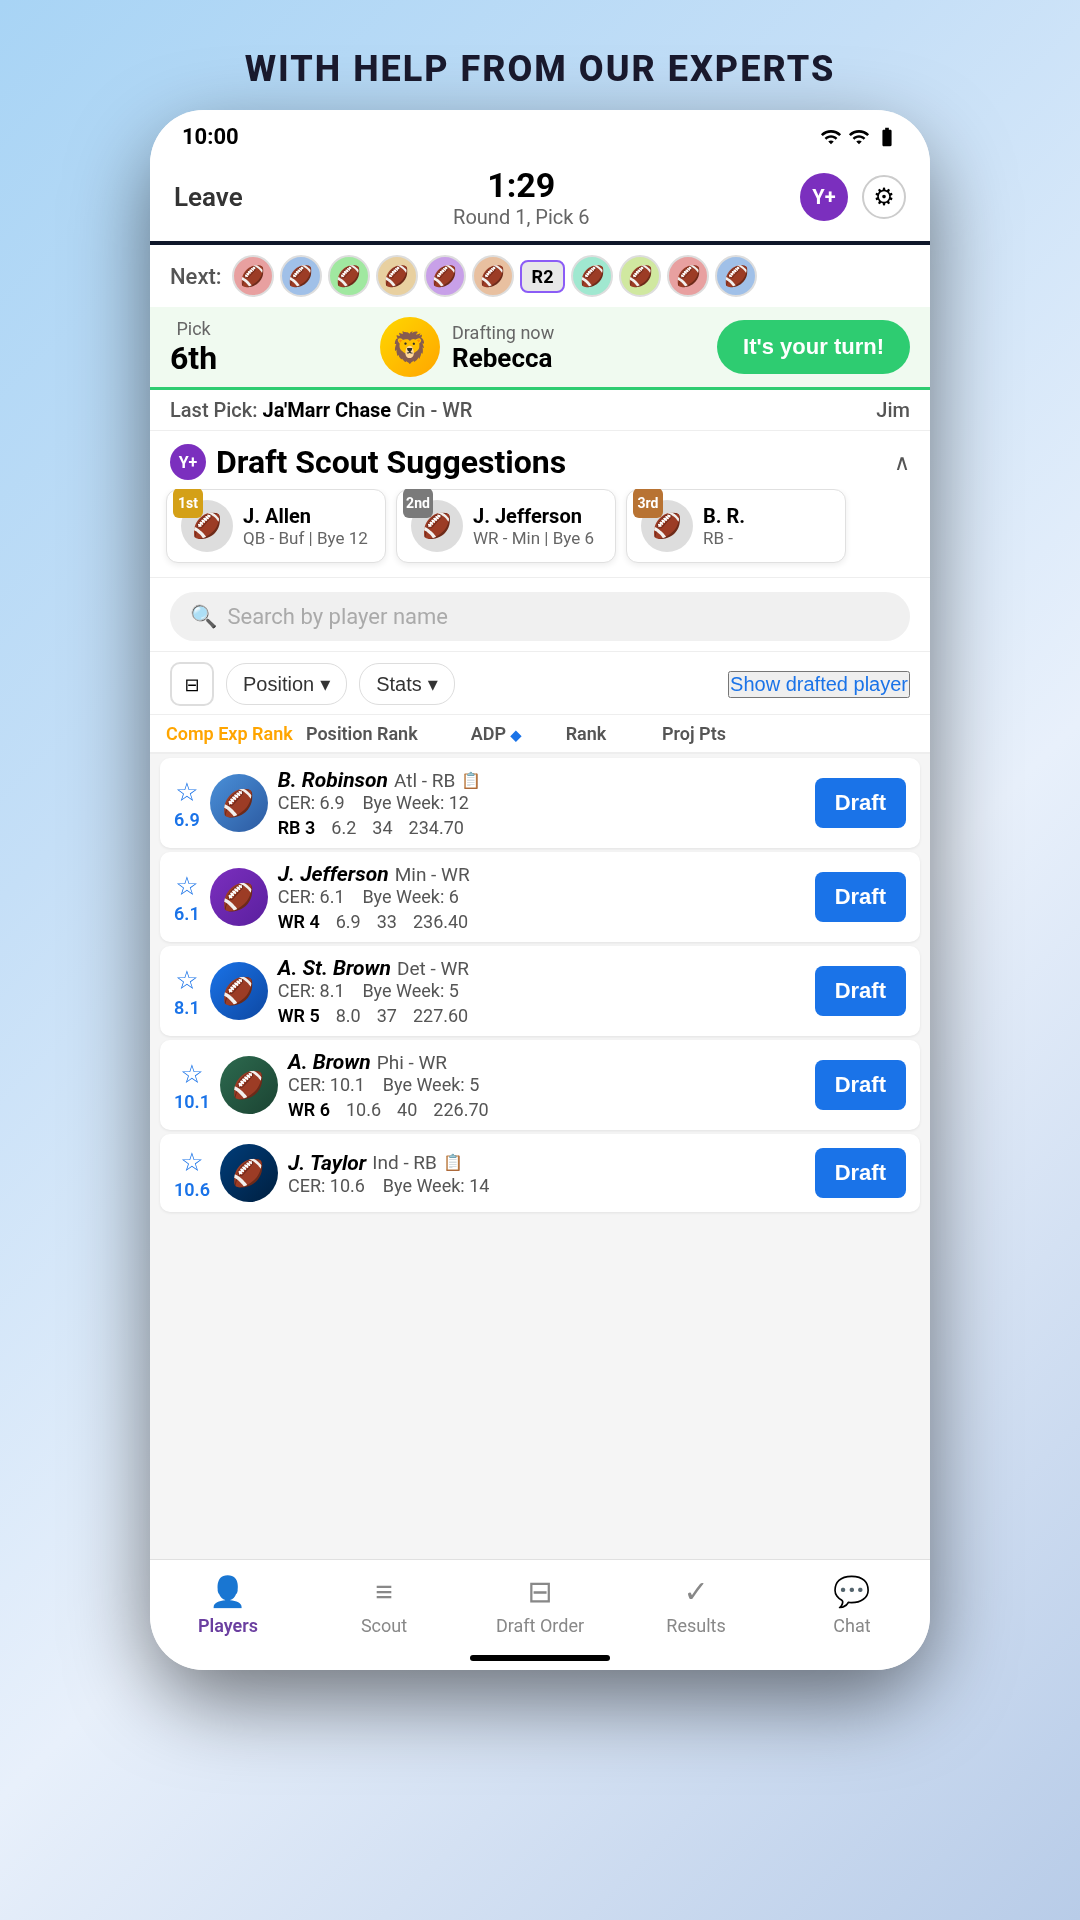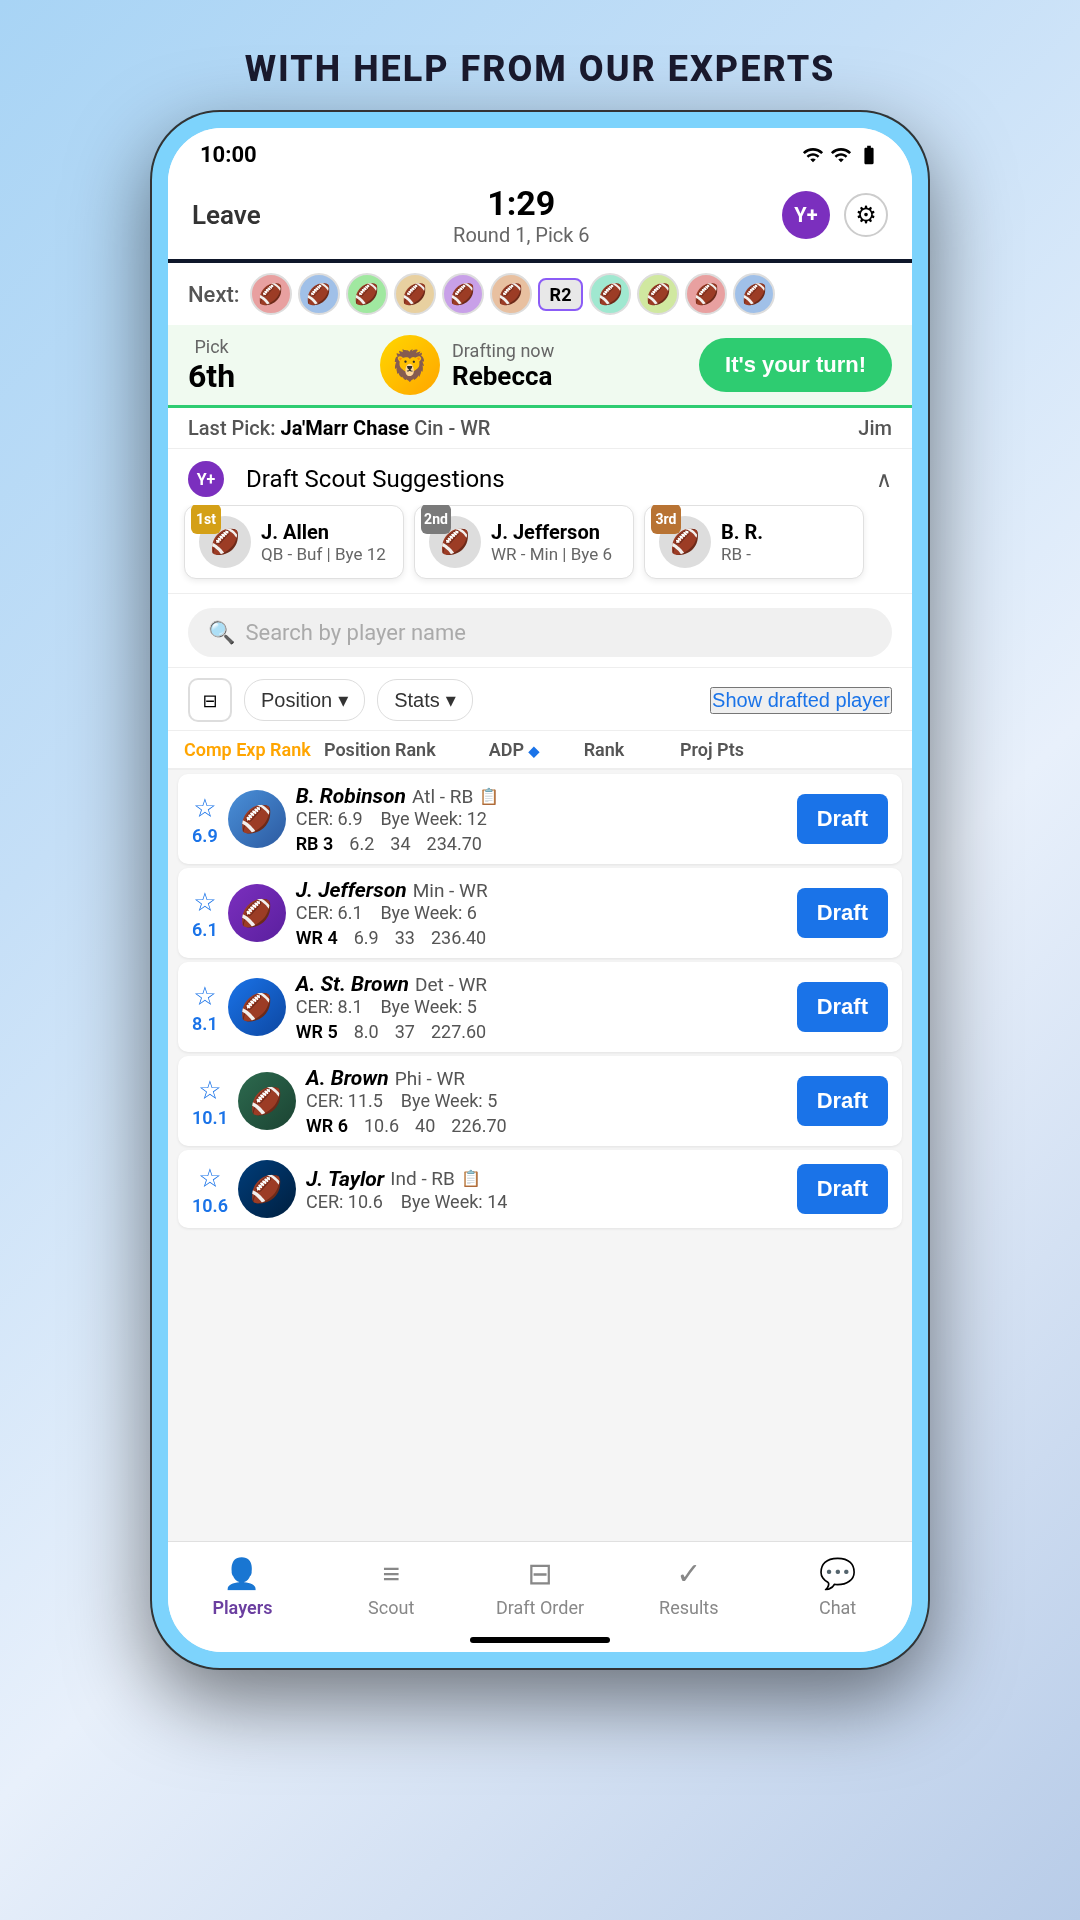--- a/index.html
+++ b/index.html
@@ -34,21 +34,20 @@
       color: #1a1a2e;
       text-transform: uppercase;
       letter-spacing: 2px;
       margin-top: 8px;
     }
     .phone-wrapper {
       width: 780px;
       height: 1560px;
       background: #7dd3fc;
       border-radius: 70px;
-      padding: 18px;
       box-shadow: 0 30px 80px rgba(0,0,0,0.5), inset 0 0 0 2px #333;
       position: relative;
     }
     .phone-screen {
       width: 100%;
       height: 100%;
       background: #f5f5f5;
       border-radius: 54px;
       overflow: hidden;
       display: flex;
@@ -171,21 +170,21 @@
       background: white;
       border-bottom: 1px solid #eee;
     }
     .scout-header {
       padding: 12px 20px 8px;
       display: flex;
       align-items: center;
       justify-content: space-between;
     }
     .scout-title-row { display: flex; align-items: center; gap: 10px; }
-    .scout-title { font-size: 24px; font-weight: 400; color: #000; margin-left: 12px; }
+    .scout-title { font-size: 32px; font-weight: 700; color: #000; }
     .chevron-up { font-size: 22px; color: #555; }
     .scout-cards { display: flex; gap: 10px; padding: 0 16px 14px; overflow: hidden; }
     .scout-card {
       background: white;
       border: 1px solid #e0e0e0;
       border-radius: 12px;
       padding: 10px 14px;
       display: flex;
       align-items: center;
       gap: 10px;
@@ -592,21 +591,21 @@
           <span class="star-icon">☆</span>
           <span class="cer-num">10.1</span>
         </div>
         <div class="player-avatar" style="background:linear-gradient(135deg,#2d6a4f,#1b4332)">🏈</div>
         <div class="player-info">
           <div class="p-name-line">
             <span class="p-name">A. Brown</span>
             <span class="p-team">Phi - WR</span>
           </div>
           <div class="p-cer">
-            <span>CER: 11.5</span>
+            <span>CER: 10.1</span>
             &nbsp;&nbsp;
             <span>Bye Week: 5</span>
           </div>
           <div class="p-stats-row">
             <span class="p-pos-rank">WR 6</span>
             <span class="p-adp-val">10.6</span>
             <span class="p-rank-val">40</span>
             <span class="p-pts-val">226.70</span>
           </div>
         </div>

